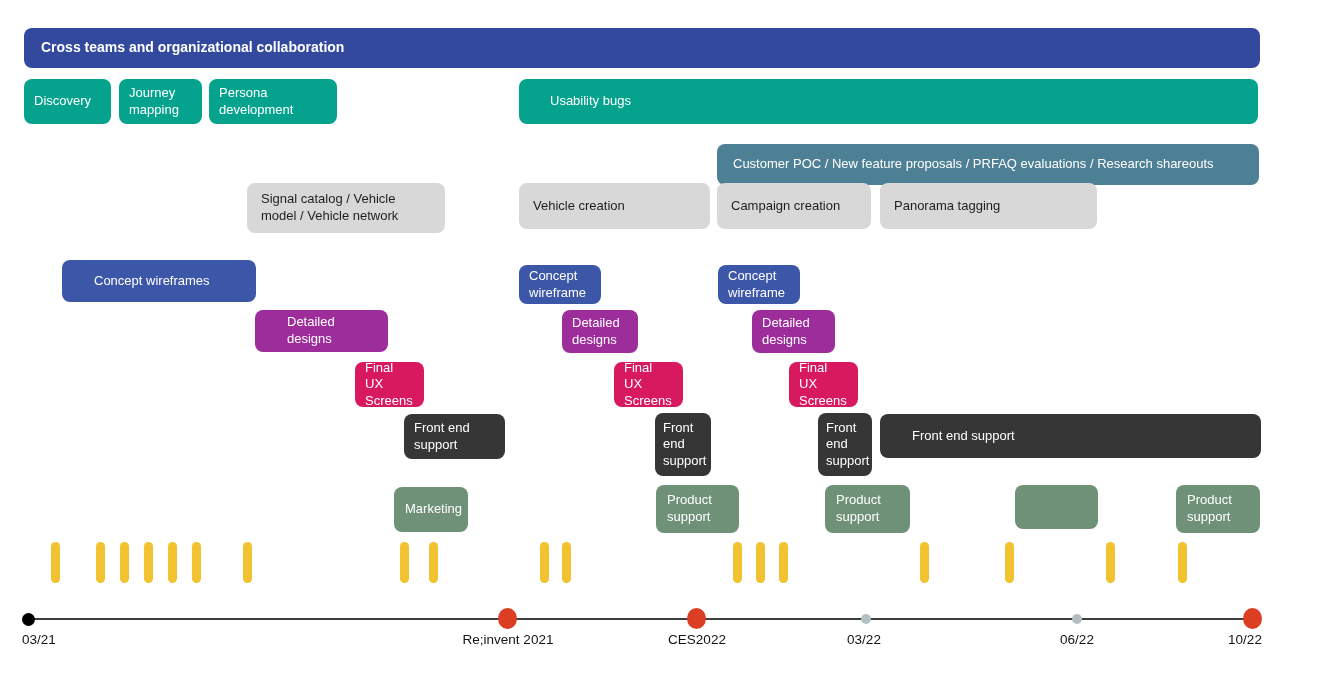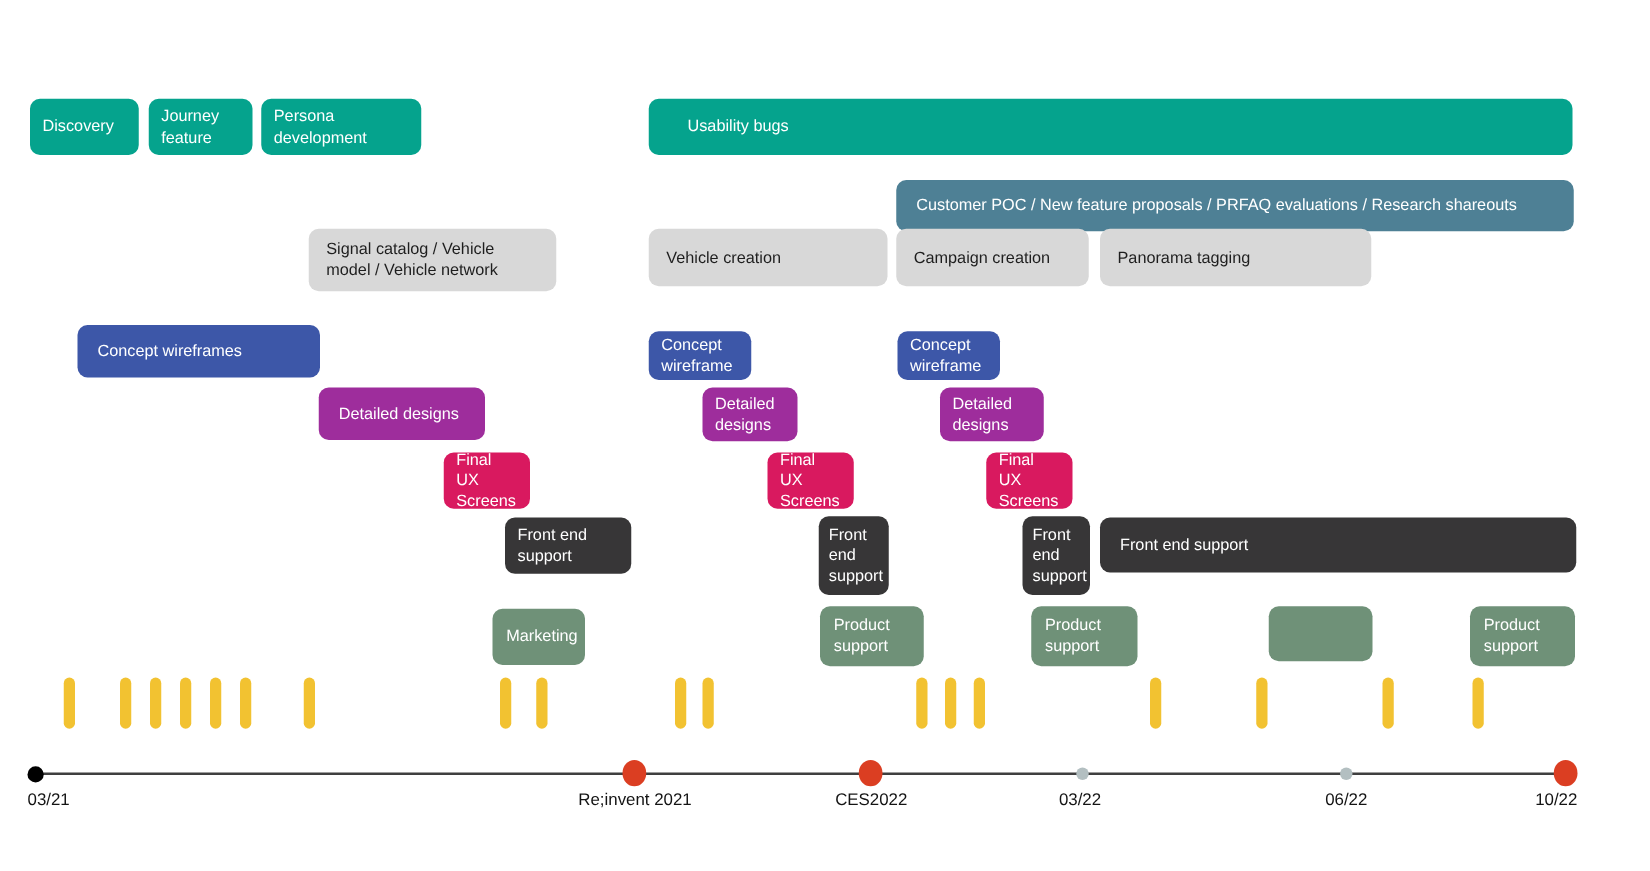--- a/index.html
+++ b/index.html
@@ -9,39 +9,40 @@
        font-size:13px;line-height:1.28;color:var(--text-light);padding:0 10px;}
   .c-hd{background:var(--header-blue);font-weight:bold;font-size:14px;padding:0 17px;}
   .c-gn{background:var(--teal-green);}
   .c-sl{background:var(--slate-blue);padding:0 16px;}
   .c-gy{background:var(--light-gray);color:var(--text-dark);padding:10px 14px;}
   .c-bl{background:var(--wireframe-blue);}
   .c-pu{background:var(--design-purple);}
   .c-pk{background:var(--ux-pink);}
   .c-dk{background:var(--support-dark);}
   .c-sg{background:var(--support-sage);padding:0 11px;}
-  .pad16{padding:0 16px;}
+  .pad16{padding:0 32px;}
   .pad17{padding:0 31px;}
   .tick{position:absolute;width:9px;height:41px;top:542px;border-radius:5px;background:var(--tick-yellow);}
   .axis{position:absolute;left:28px;top:618px;width:1226px;height:2px;background:var(--timeline-line);}
   .dot{position:absolute;border-radius:50%;}
   .dot-start{width:13px;height:13px;top:613px;background:var(--milestone-black);}
   .dot-major{width:19px;height:21px;top:608px;background:var(--milestone-red);}
   .dot-minor{width:10px;height:10px;top:614px;background:var(--milestone-gray);}
   .m-label{position:absolute;top:632px;font-size:13.5px;color:#141414;white-space:nowrap;}
   .center{transform:translateX(-50%);}
 </style>
 </head>
 <body>
 
 <div class="canvas">
 
+  <div class="bar c-hd" style="left:24px;top:28px;width:1236px;height:40px">Cross teams and organizational collaboration</div>
 
   <div class="bar c-gn" style="left:24px;top:79px;width:87px;height:45px">Discovery</div>
-  <div class="bar c-gn" style="left:119px;top:79px;width:83px;height:45px">Journey feature</div>
+  <div class="bar c-gn" style="left:119px;top:79px;width:83px;height:45px">Journey mapping</div>
   <div class="bar c-gn" style="left:209px;top:79px;width:128px;height:45px">Persona development</div>
   <div class="bar c-gn pad17" style="left:519px;top:79px;width:739px;height:45px">Usability bugs</div>
 
   <div class="bar c-sl" style="left:717px;top:144px;width:542px;height:41px">Customer POC / New feature proposals / PRFAQ evaluations / Research shareouts</div>
 
   <div class="bar c-gy" style="left:247px;top:183px;width:198px;height:50px">Signal catalog / Vehicle model / Vehicle network</div>
   <div class="bar c-gy" style="left:519px;top:183px;width:191px;height:46px">Vehicle creation</div>
   <div class="bar c-gy" style="left:717px;top:183px;width:154px;height:46px">Campaign creation</div>
   <div class="bar c-gy" style="left:880px;top:183px;width:217px;height:46px">Panorama tagging</div>
 

